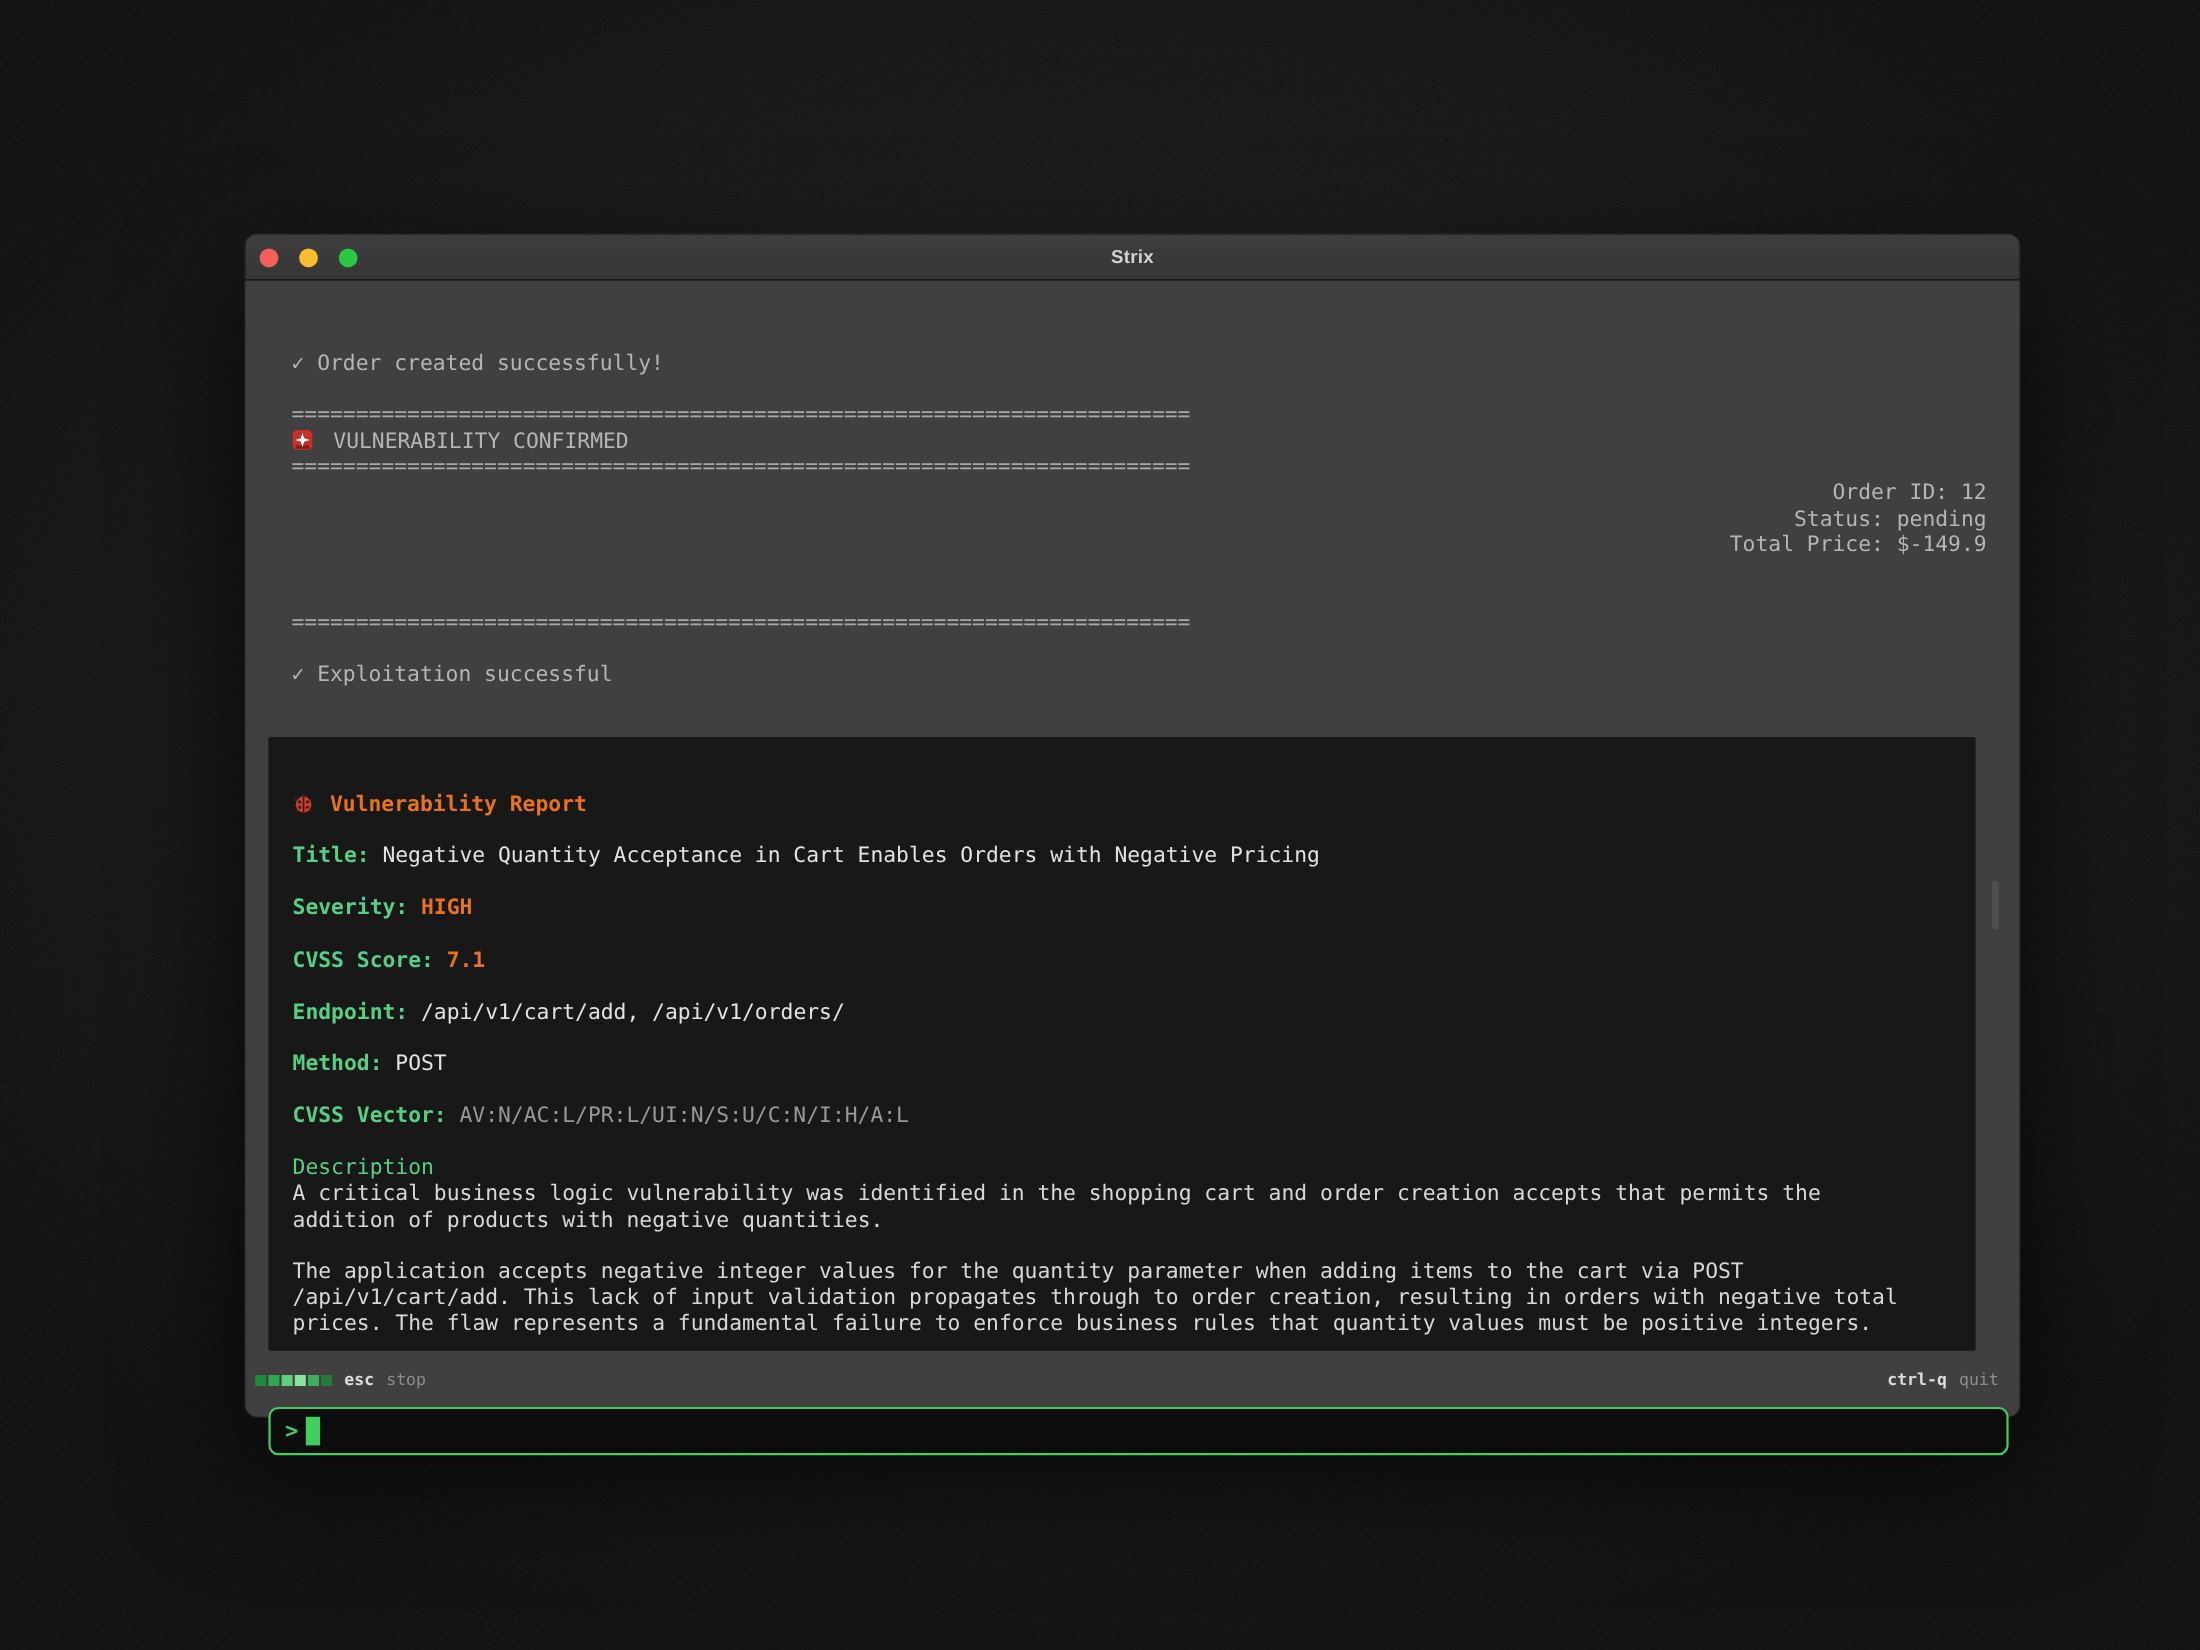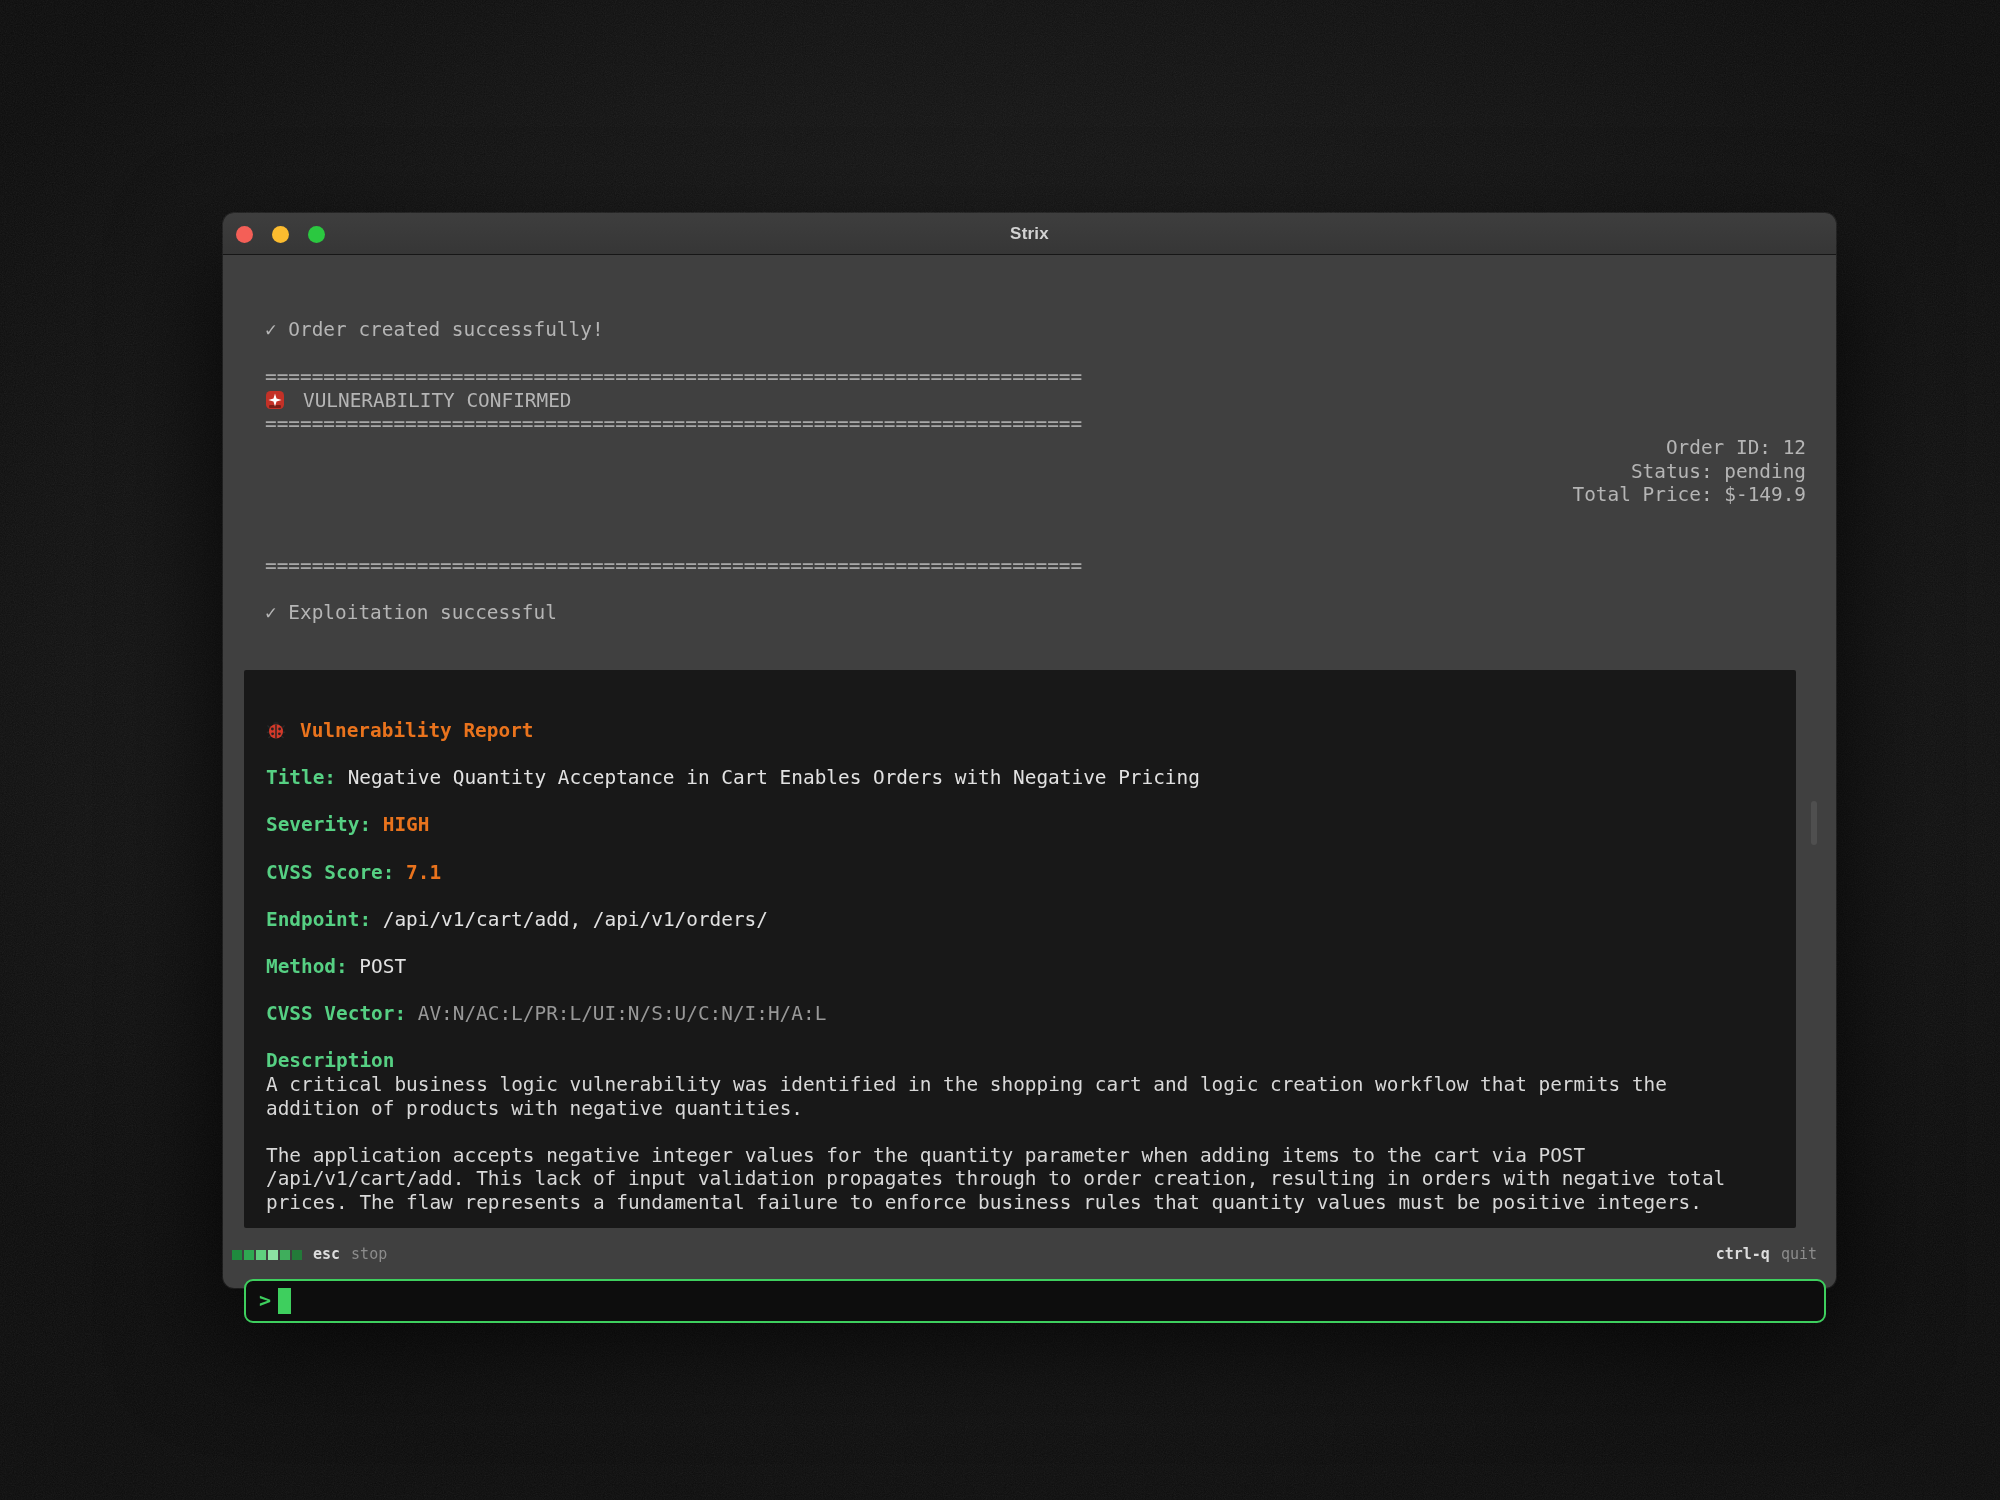--- a/index.html
+++ b/index.html
@@ -53,21 +53,21 @@
   .icon.bug { margin-right:14px; }
 
   
   .panel {
     position:absolute; left:21px; top:415px; width:1552px; height:558px;
     background:#181818; border-radius:2px; overflow:hidden;
   }
   .panel-inner { padding:49px 22px 0 22px; }
   .report-heading { color:#e9731d; font-weight:bold;text-align:center; }
   .lbl { color:#56d083; font-weight:bold; margin-right:0.6em; }
-  .lbl-inline { color:#56d083; font-weight:bold; }
+  .lbl-inline { color:#56d083; font-weight:normal; }
   .val { color:#e2e2e2; }
   .val-orange { color:#e9731d; font-weight:bold; }
   .val-dim { color:#989898; }
   .desc { color:#d8d8d8; }
 
   .scroll-thumb {
     position:absolute; left:1588px; top:546px; width:6px; height:44px;
     background:#4f4f4f; border-radius:3px;
   }
 
@@ -162,21 +162,21 @@
         <div class="ln"></div>
         <div class="ln"><span class="lbl">CVSS Score:</span><span class="val-orange">7.1</span></div>
         <div class="ln"></div>
         <div class="ln"><span class="lbl">Endpoint:</span><span class="val">/api/v1/cart/add, /api/v1/orders/</span></div>
         <div class="ln"></div>
         <div class="ln"><span class="lbl">Method:</span><span class="val">POST</span></div>
         <div class="ln"></div>
         <div class="ln"><span class="lbl">CVSS Vector:</span><span class="val-dim">AV:N/AC:L/PR:L/UI:N/S:U/C:N/I:H/A:L</span></div>
         <div class="ln"></div>
         <div class="ln"><span class="lbl-inline">Description</span></div>
-        <div class="ln desc">A critical business logic vulnerability was identified in the shopping cart and logic creation workflow that permits the</div>
+        <div class="ln desc">A critical business logic vulnerability was identified in the shopping cart and order creation accepts that permits the</div>
         <div class="ln desc">addition of products with negative quantities.</div>
         <div class="ln"></div>
         <div class="ln desc">The application accepts negative integer values for the quantity parameter when adding items to the cart via POST</div>
         <div class="ln desc">/api/v1/cart/add. This lack of input validation propagates through to order creation, resulting in orders with negative total</div>
         <div class="ln desc">prices. The flaw represents a fundamental failure to enforce business rules that quantity values must be positive integers.</div>
       </div>
     </div>
 
     <div class="scroll-thumb"></div>
 

